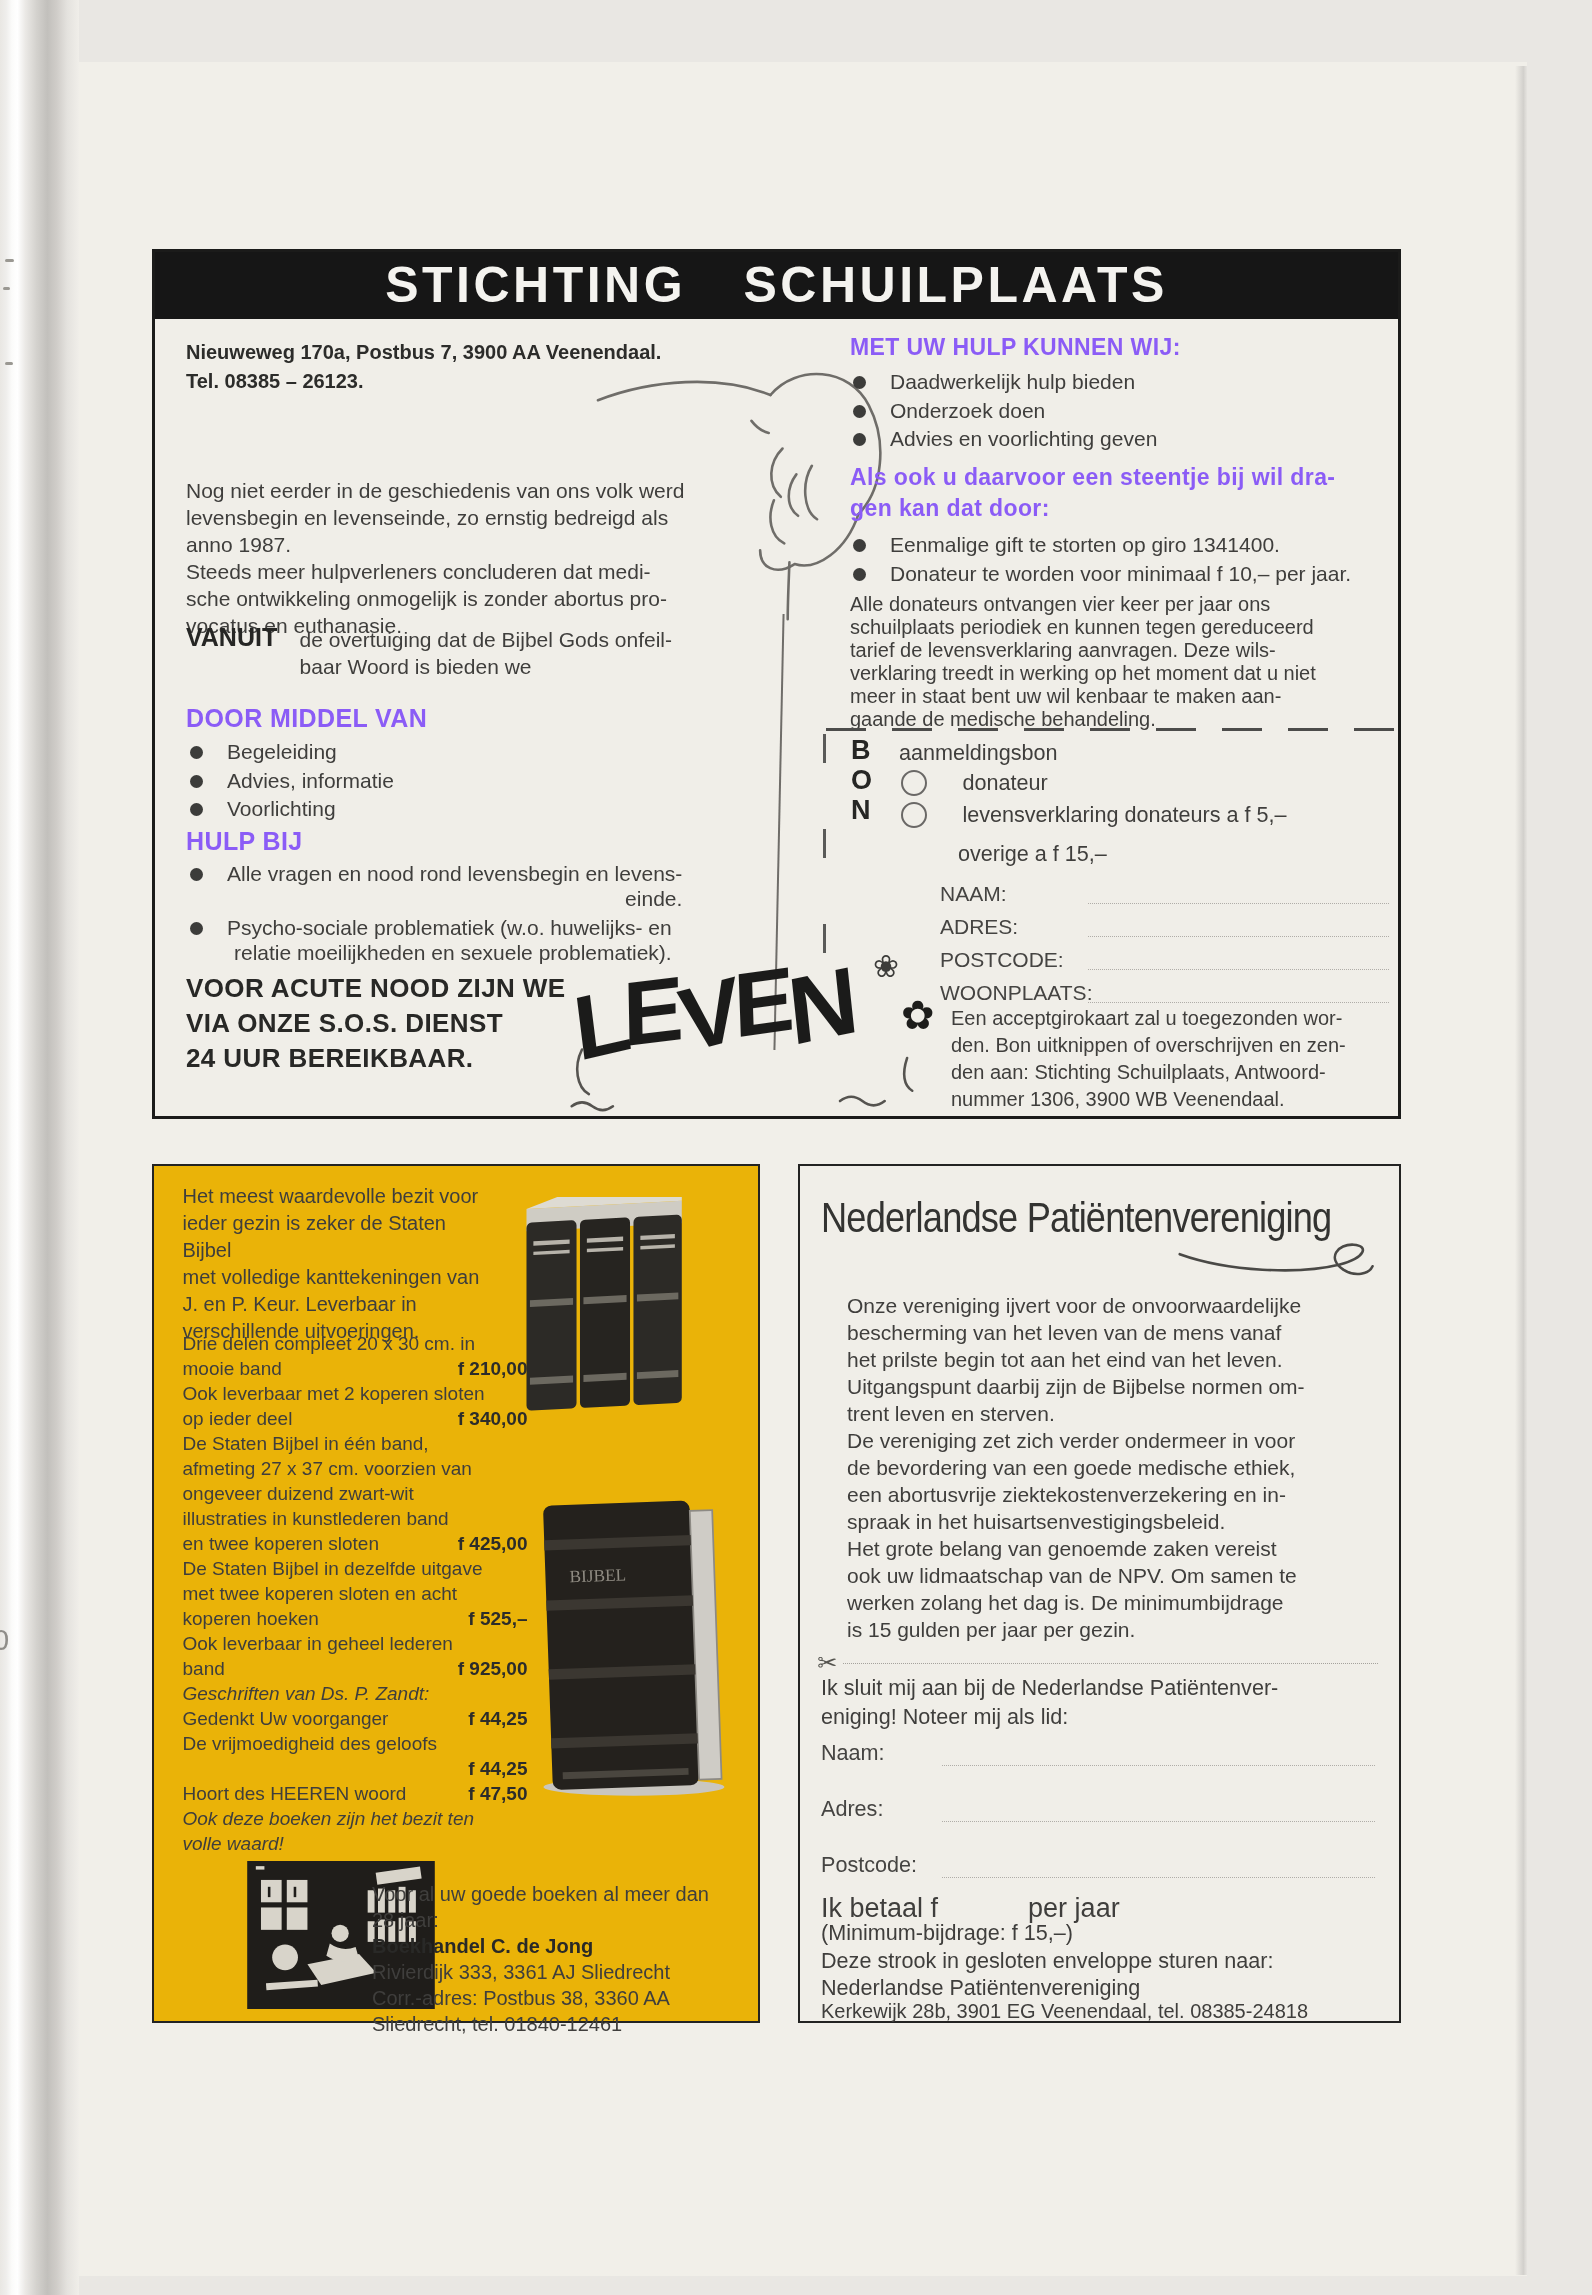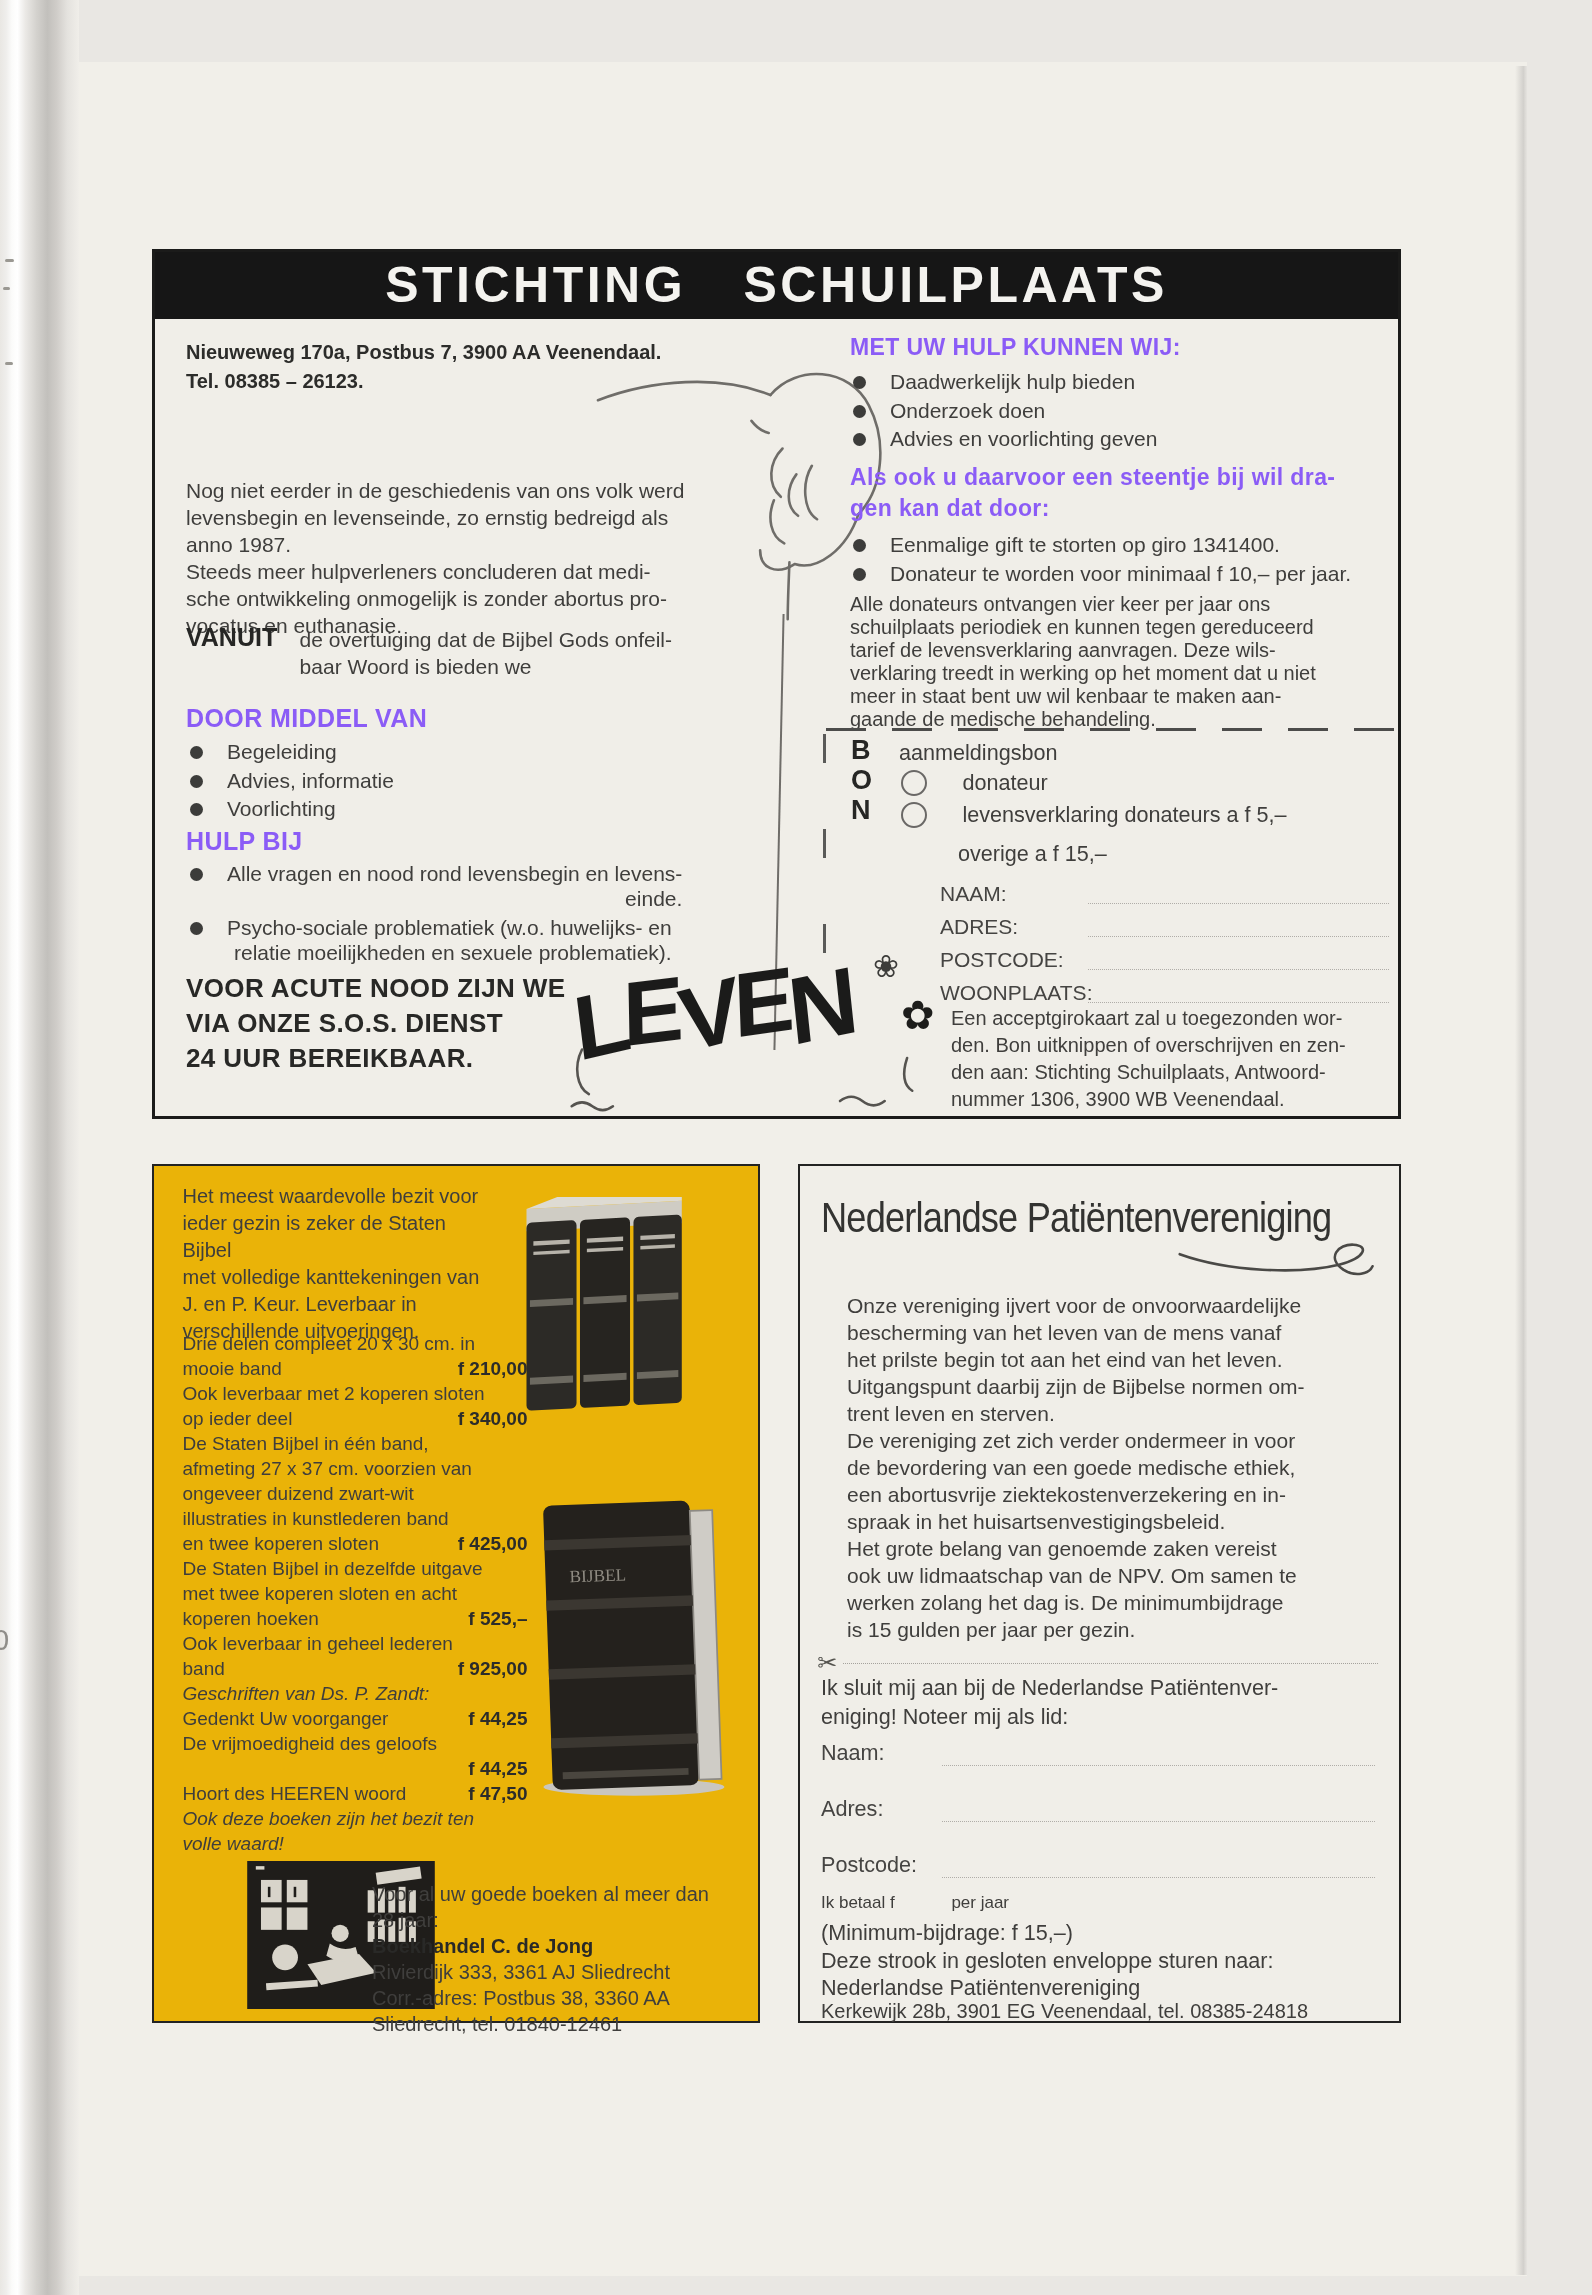--- a/index.html
+++ b/index.html
@@ -102,21 +102,21 @@
   .npv-flourish{left:378px;top:76px;}
   .npv-body{left:47px;top:126px;width:501px;font-size:21px;line-height:27px;}
   .cutline{left:17.3px;top:483px;width:561px;display:flex;align-items:center;gap:5.2px;}
   .scissors{font-size:24px;color:#55544f;flex:none;}
   .cut-rule{flex:1;border-top:1.7px dotted #a5a29d;}
   .npv-join{left:21px;top:507px;width:518px;font-size:21.6px;line-height:29px;}
   .npv-form{left:21px;top:570px;width:554px;}
   .nf-row{display:flex;height:56px;}
   .nf-label{font-size:21.6px;color:#454442;width:121px;flex:none;padding-top:3.5px;}
   .nf-line{flex:1;border-bottom:1.7px dotted #b0ada8;height:29px;}
-  .npv-pay{left:21px;top:727px;font-size:17px;}
+  .npv-pay{left:21px;top:727px;font-size:27px;}
   .npv-min{left:21px;top:754px;font-size:21.6px;}
   .npv-send{left:21px;top:782px;font-size:21.6px;}
   .npv-org{left:21px;top:809px;font-size:21.6px;}
   .npv-addr{left:21px;top:834px;font-size:20px;}
 </style>
 </head>
 <body>
 
 <div class="abs binding">
   <div class="binding-mark" style="left:5.2px;top:259px;width:8.6px;height:2.6px;"></div>

